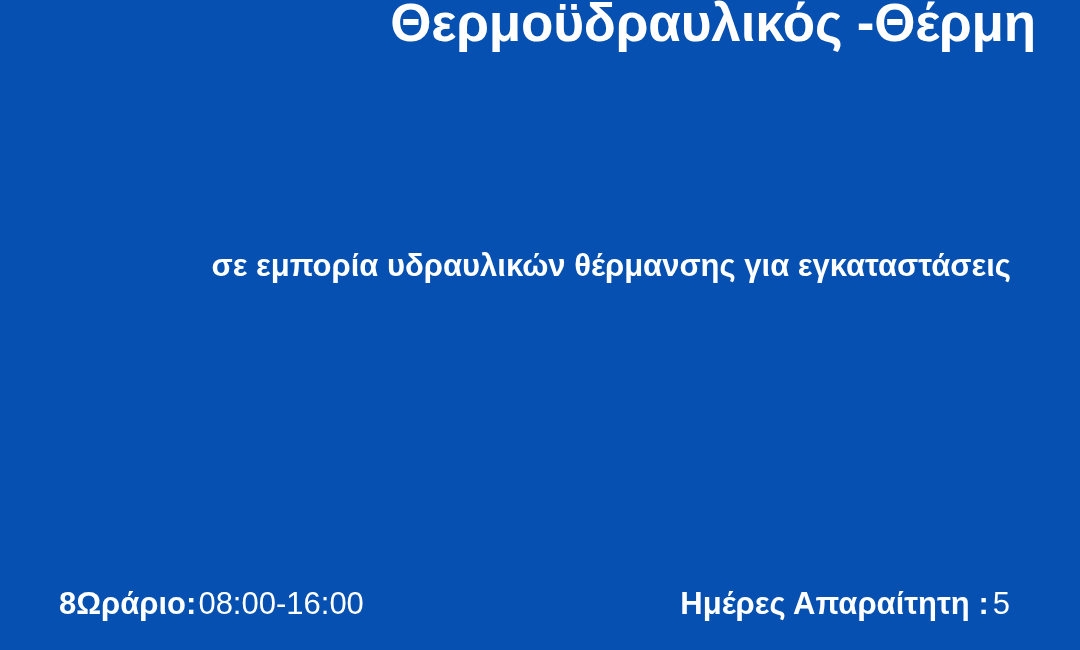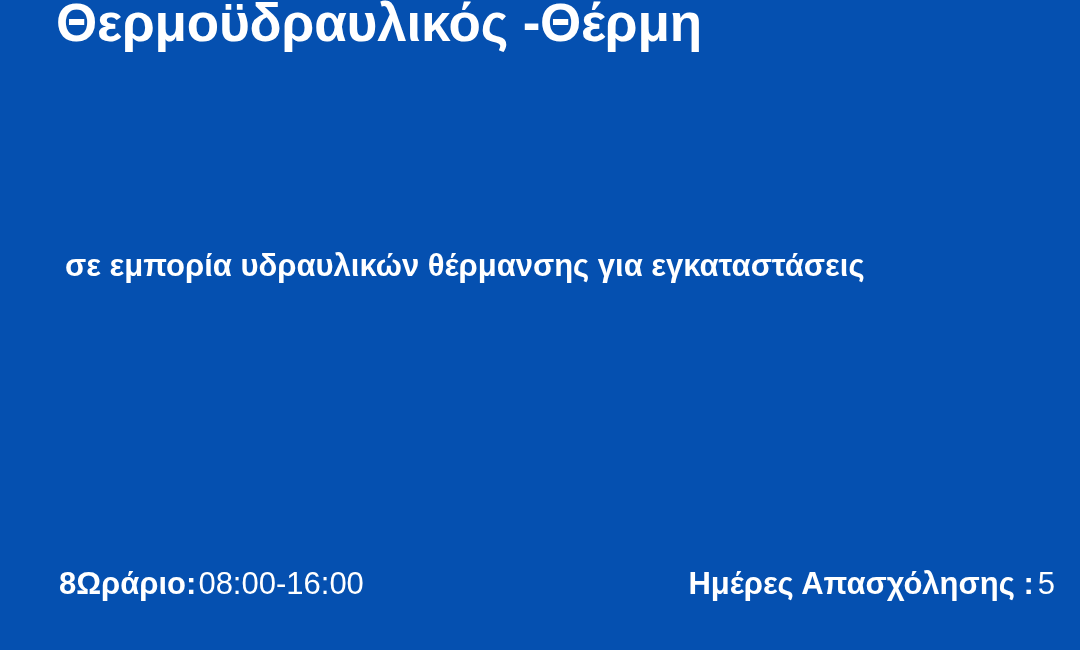--- a/index.html
+++ b/index.html
@@ -17,20 +17,21 @@
     color: #ffffff;
     -webkit-font-smoothing: antialiased;
   }
 
   .card {
     position: relative;
     width: 1080px;
     height: 650px;
     background: #0550b0;
     overflow: hidden;
+    text-align: right;
   }
 
   
   .job-title {
     position: absolute;
     left: 56px;
     top: -9px;
     width: 980px;
     font-size: 53px;
     font-weight: 700;
@@ -54,24 +55,24 @@
 
   .description .desc-line {
     display: block;
     white-space: nowrap;
   }
 
   
   .meta-row {
     position: absolute;
     left: 0;
-    top: 562px;
+    top: 582px;
     width: 1080px;
     height: 58px;
-    padding: 0 25px 0 59px;
+    padding: 0 70px 0 59px;
     display: flex;
     align-items: flex-start;
     justify-content: space-between;
   }
 
   .meta-item {
     font-size: 31px;
     line-height: 44px;
     white-space: nowrap;
     color: #ffffff;
@@ -104,18 +105,18 @@
     <span class="desc-line">σε εμπορία υδραυλικών θέρμανσης για εγκαταστάσεις</span>
   </div>
 
   <div class="meta-row">
 
     <div class="meta-item meta-item--hours">
       <span class="meta-label">8Ωράριο:</span><span class="meta-value">08:00-16:00</span>
     </div>
 
     <div class="meta-item meta-item--days">
-      <span class="meta-label">Ημέρες Απασχόλησης :</span><span class="meta-value">5</span>
+      <span class="meta-label">Ημέρες Απαραίτητη :</span><span class="meta-value">5</span>
     </div>
 
   </div>
 
 </div>
 
 </body></html>

